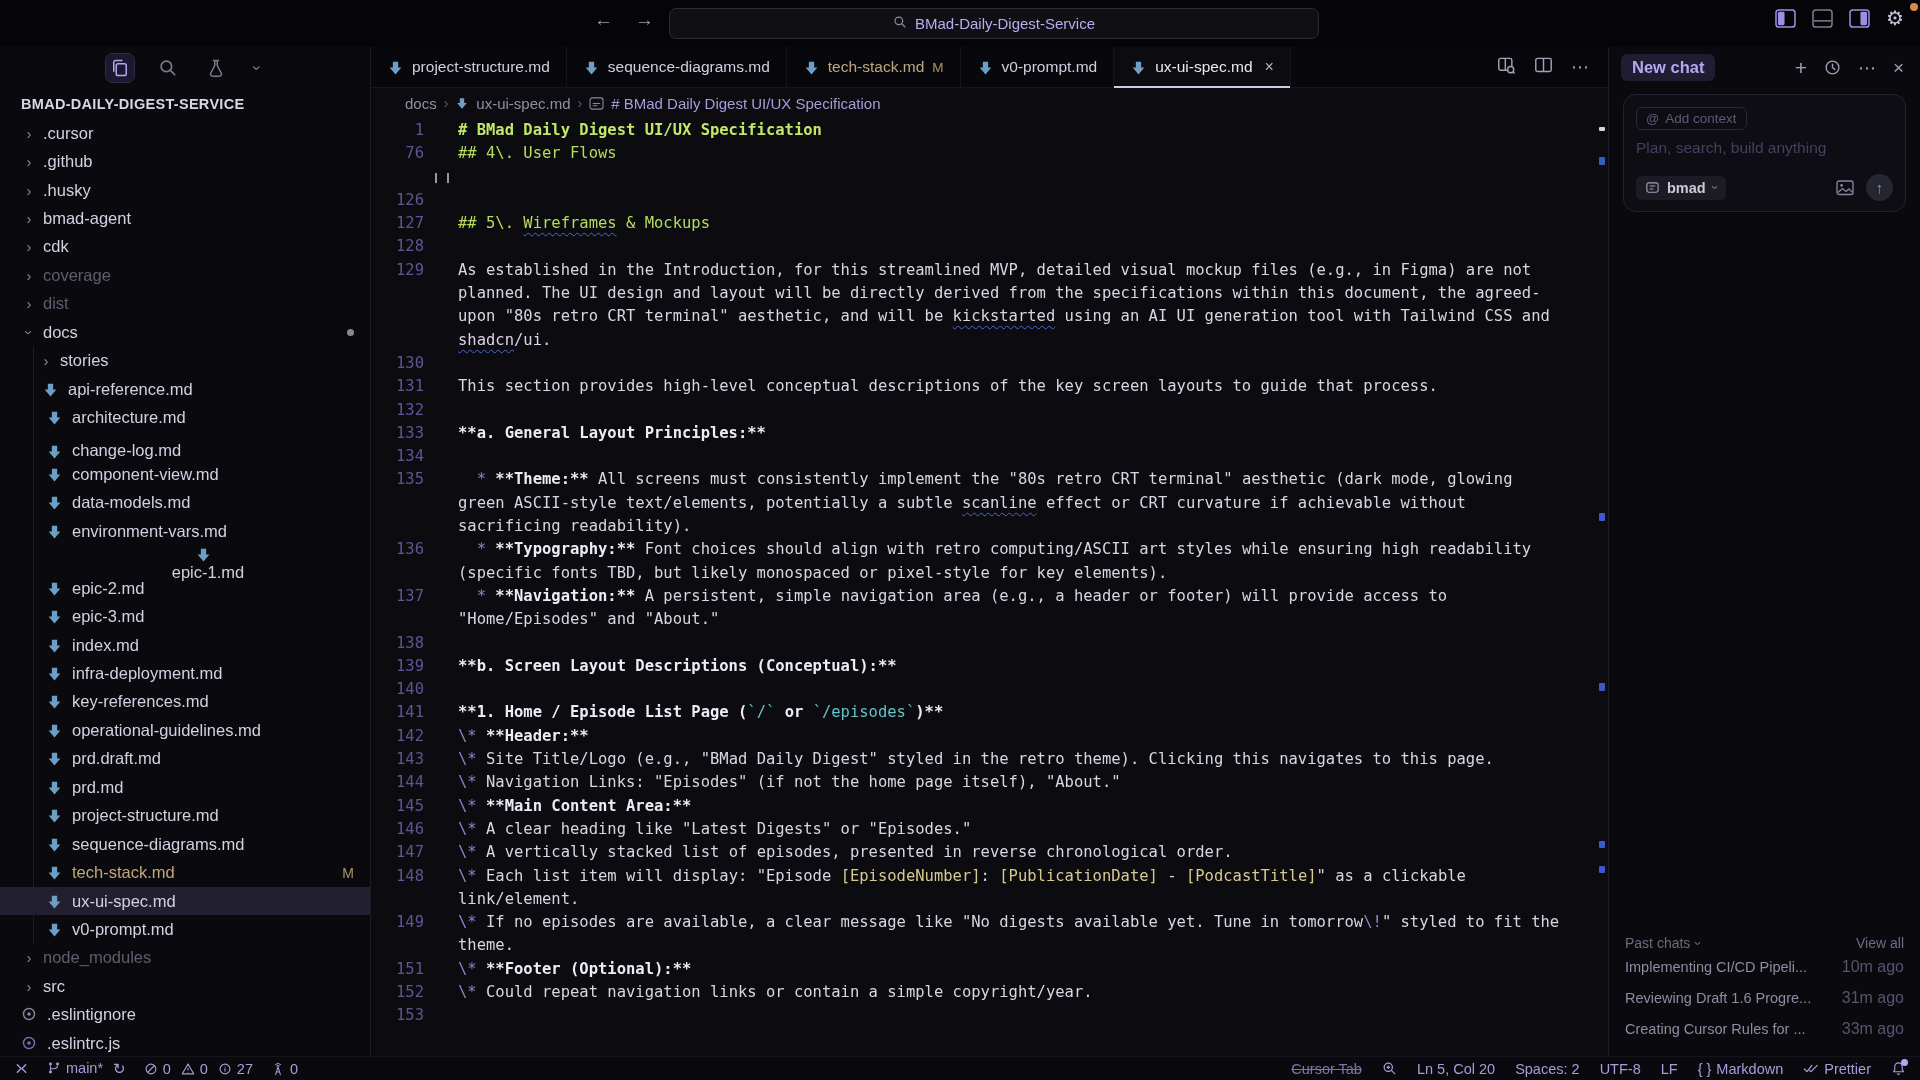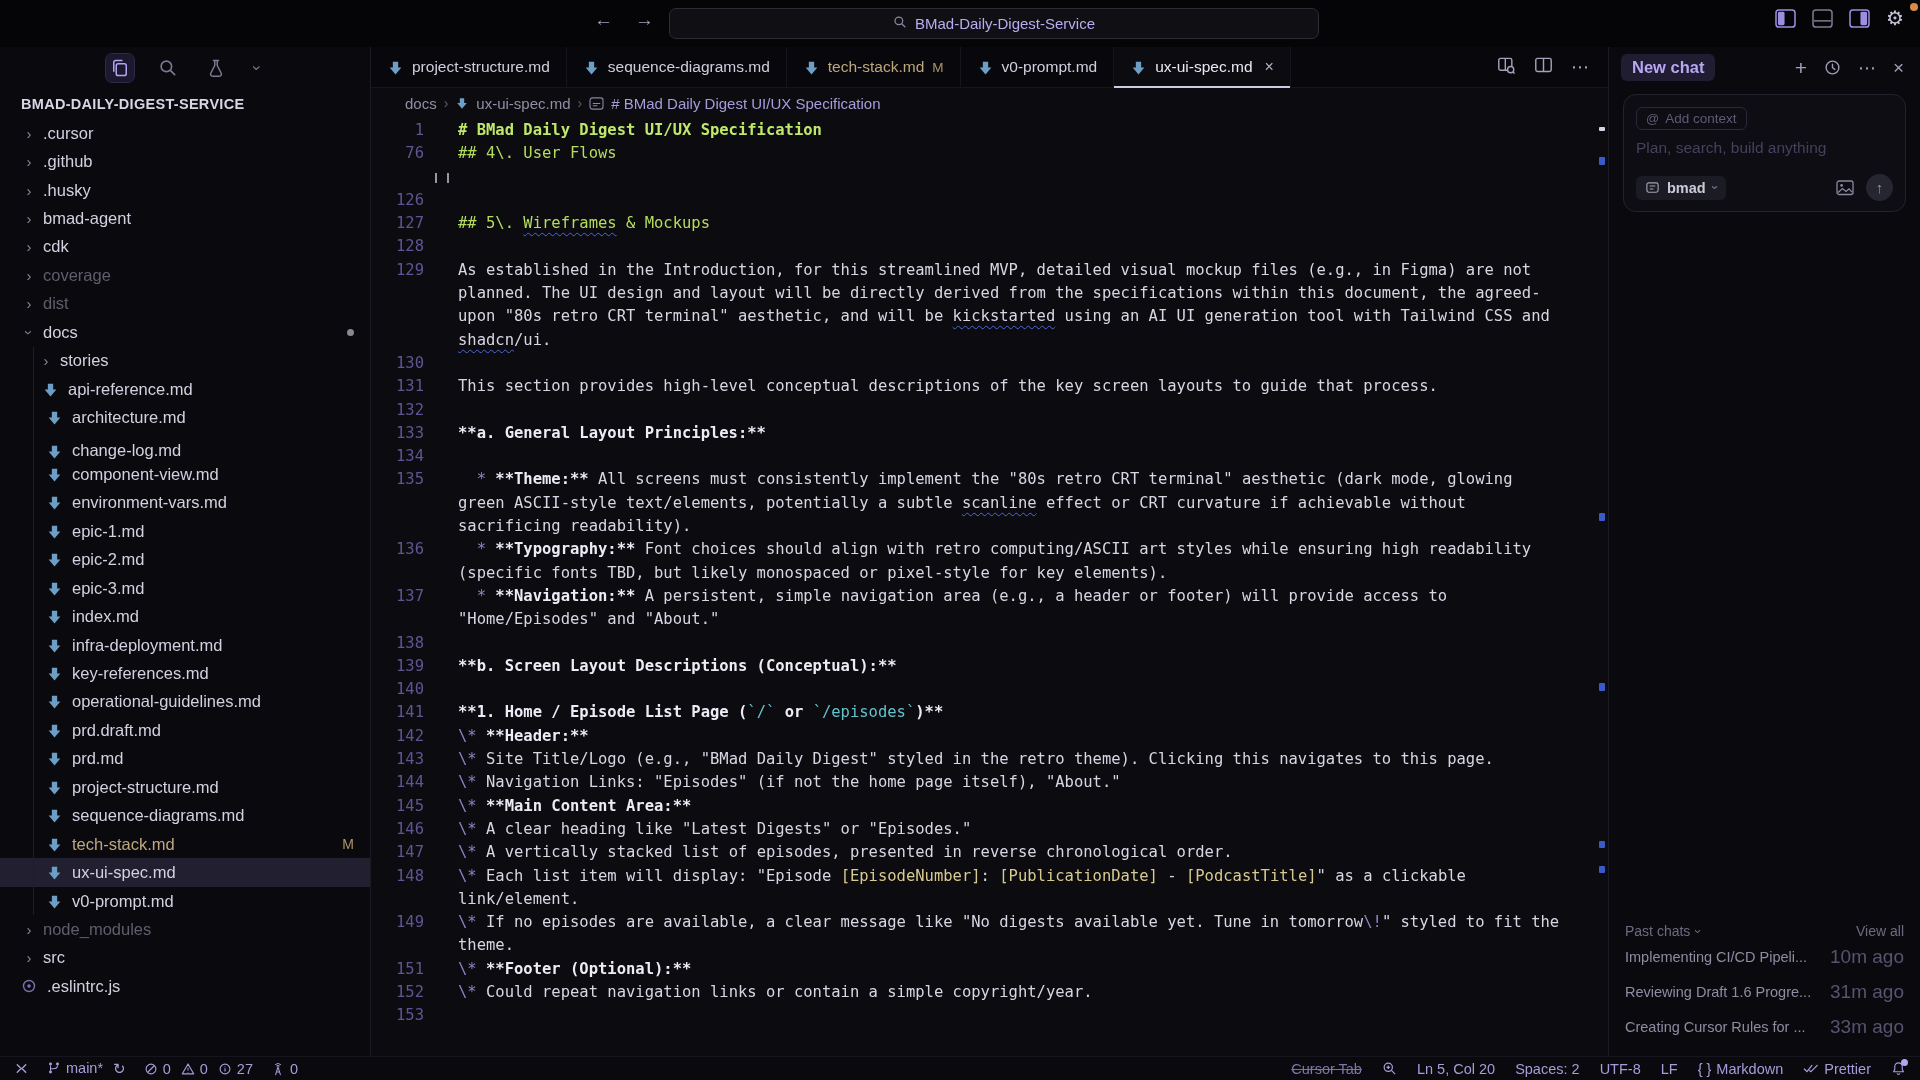--- a/index.html
+++ b/index.html
@@ -128,21 +128,21 @@
   .send-btn { width:27px; height:27px; border-radius:50%; background:#262630;
     color:#918da6; display:flex; align-items:center; justify-content:center;
     margin-left:12px; font-size:15px; }
   .past { margin-top:auto; padding:0 16px 12px 16px; }
   .past-head { display:flex; align-items:center; font-size:14px; color:#6e6a82; }
   .past-head .chev { display:inline-block; transform:rotate(90deg); margin-left:6px;
     font-size:13px; }
   .view-all { margin-left:auto; color:#6e6a82; }
   .past-item { display:flex; align-items:center; justify-content:space-between;
     padding:6.5px 0; font-size:14.5px; color:#8f8ba3; white-space:nowrap; }
-  .past-time { color:#575370; font-size:19px; margin-left:10px; }
+  .past-time { color:#575370; font-size:16px; margin-left:10px; }
 
   
   .statusbar { height:24px; flex:none; background:#09090e; border-top:1px solid #15151d;
     display:flex; align-items:center; padding:0 14px; gap:18px;
     font-size:14.5px; color:#a79ddb; white-space:nowrap; }
   .sb-item { display:flex; align-items:center; gap:5px; }
   .sb-group { display:flex; align-items:flex-start; gap:10px; }
   .sb-right { margin-left:auto; display:flex; align-items:center; gap:20px; }
   .strike { text-decoration:line-through; color:#7d75a8; }
   .bell-wrap { position:relative; display:flex; }
@@ -286,23 +286,31 @@
               </svg>
             </span>
             <span class="tlabel">component-view.md</span>
           </div>
           <div class="trow guide" style="padding-left: 46px;">
             <span class="ficon">
               <svg width="17" height="17" viewBox="0 0 16 16">
                 <path d="M8 14.5L2.5 8h3V2.5h5V8h3z" fill="#6d9fc6"></path>
               </svg>
             </span>
+            <span class="tlabel">data-models.md</span>
+          </div>
+          <div class="trow guide" style="padding-left: 46px;">
+            <span class="ficon">
+              <svg width="17" height="17" viewBox="0 0 16 16">
+                <path d="M8 14.5L2.5 8h3V2.5h5V8h3z" fill="#6d9fc6"></path>
+              </svg>
+            </span>
             <span class="tlabel">environment-vars.md</span>
           </div>
-          <div class="trow guide" style="padding-left: 46px;">
+          <div class="trow guide" style="padding-left: 46px; flex-direction: column;">
             <span class="ficon">
               <svg width="17" height="17" viewBox="0 0 16 16">
                 <path d="M8 14.5L2.5 8h3V2.5h5V8h3z" fill="#6d9fc6"></path>
               </svg>
             </span>
             <span class="tlabel">epic-1.md</span>
           </div>
           <div class="trow guide" style="padding-left: 46px;">
             <span class="ficon">
               <svg width="17" height="17" viewBox="0 0 16 16">
@@ -408,20 +416,29 @@
             </span>
             <span class="tlabel">v0-prompt.md</span>
           </div>
           <div class="trow dim" style="padding-left: 21px;">
             <span class="chev">›</span>
             <span class="tlabel">node_modules</span>
           </div>
           <div class="trow" style="padding-left: 21px;">
             <span class="chev">›</span>
             <span class="tlabel">src</span>
+          </div>
+          <div class="trow" style="padding-left: 21px;">
+            <span class="ficon">
+              <svg width="16" height="16" viewBox="0 0 16 16">
+                <circle cx="8" cy="8" r="5.5" stroke="#8a86a0" stroke-width="1.4" fill="none"></circle>
+                <circle cx="8" cy="8" r="1.8" fill="#8a86a0"></circle>
+              </svg>
+            </span>
+            <span class="tlabel">.eslintignore</span>
           </div>
           <div class="trow" style="padding-left: 21px;">
             <span class="ficon">
               <svg width="16" height="16" viewBox="0 0 16 16">
                 <circle cx="8" cy="8" r="5.5" stroke="#7a6fb0" stroke-width="1.4" fill="none"></circle>
                 <circle cx="8" cy="8" r="1.8" fill="#7a6fb0"></circle>
               </svg>
             </span>
             <span class="tlabel">.eslintrc.js</span>
           </div>

